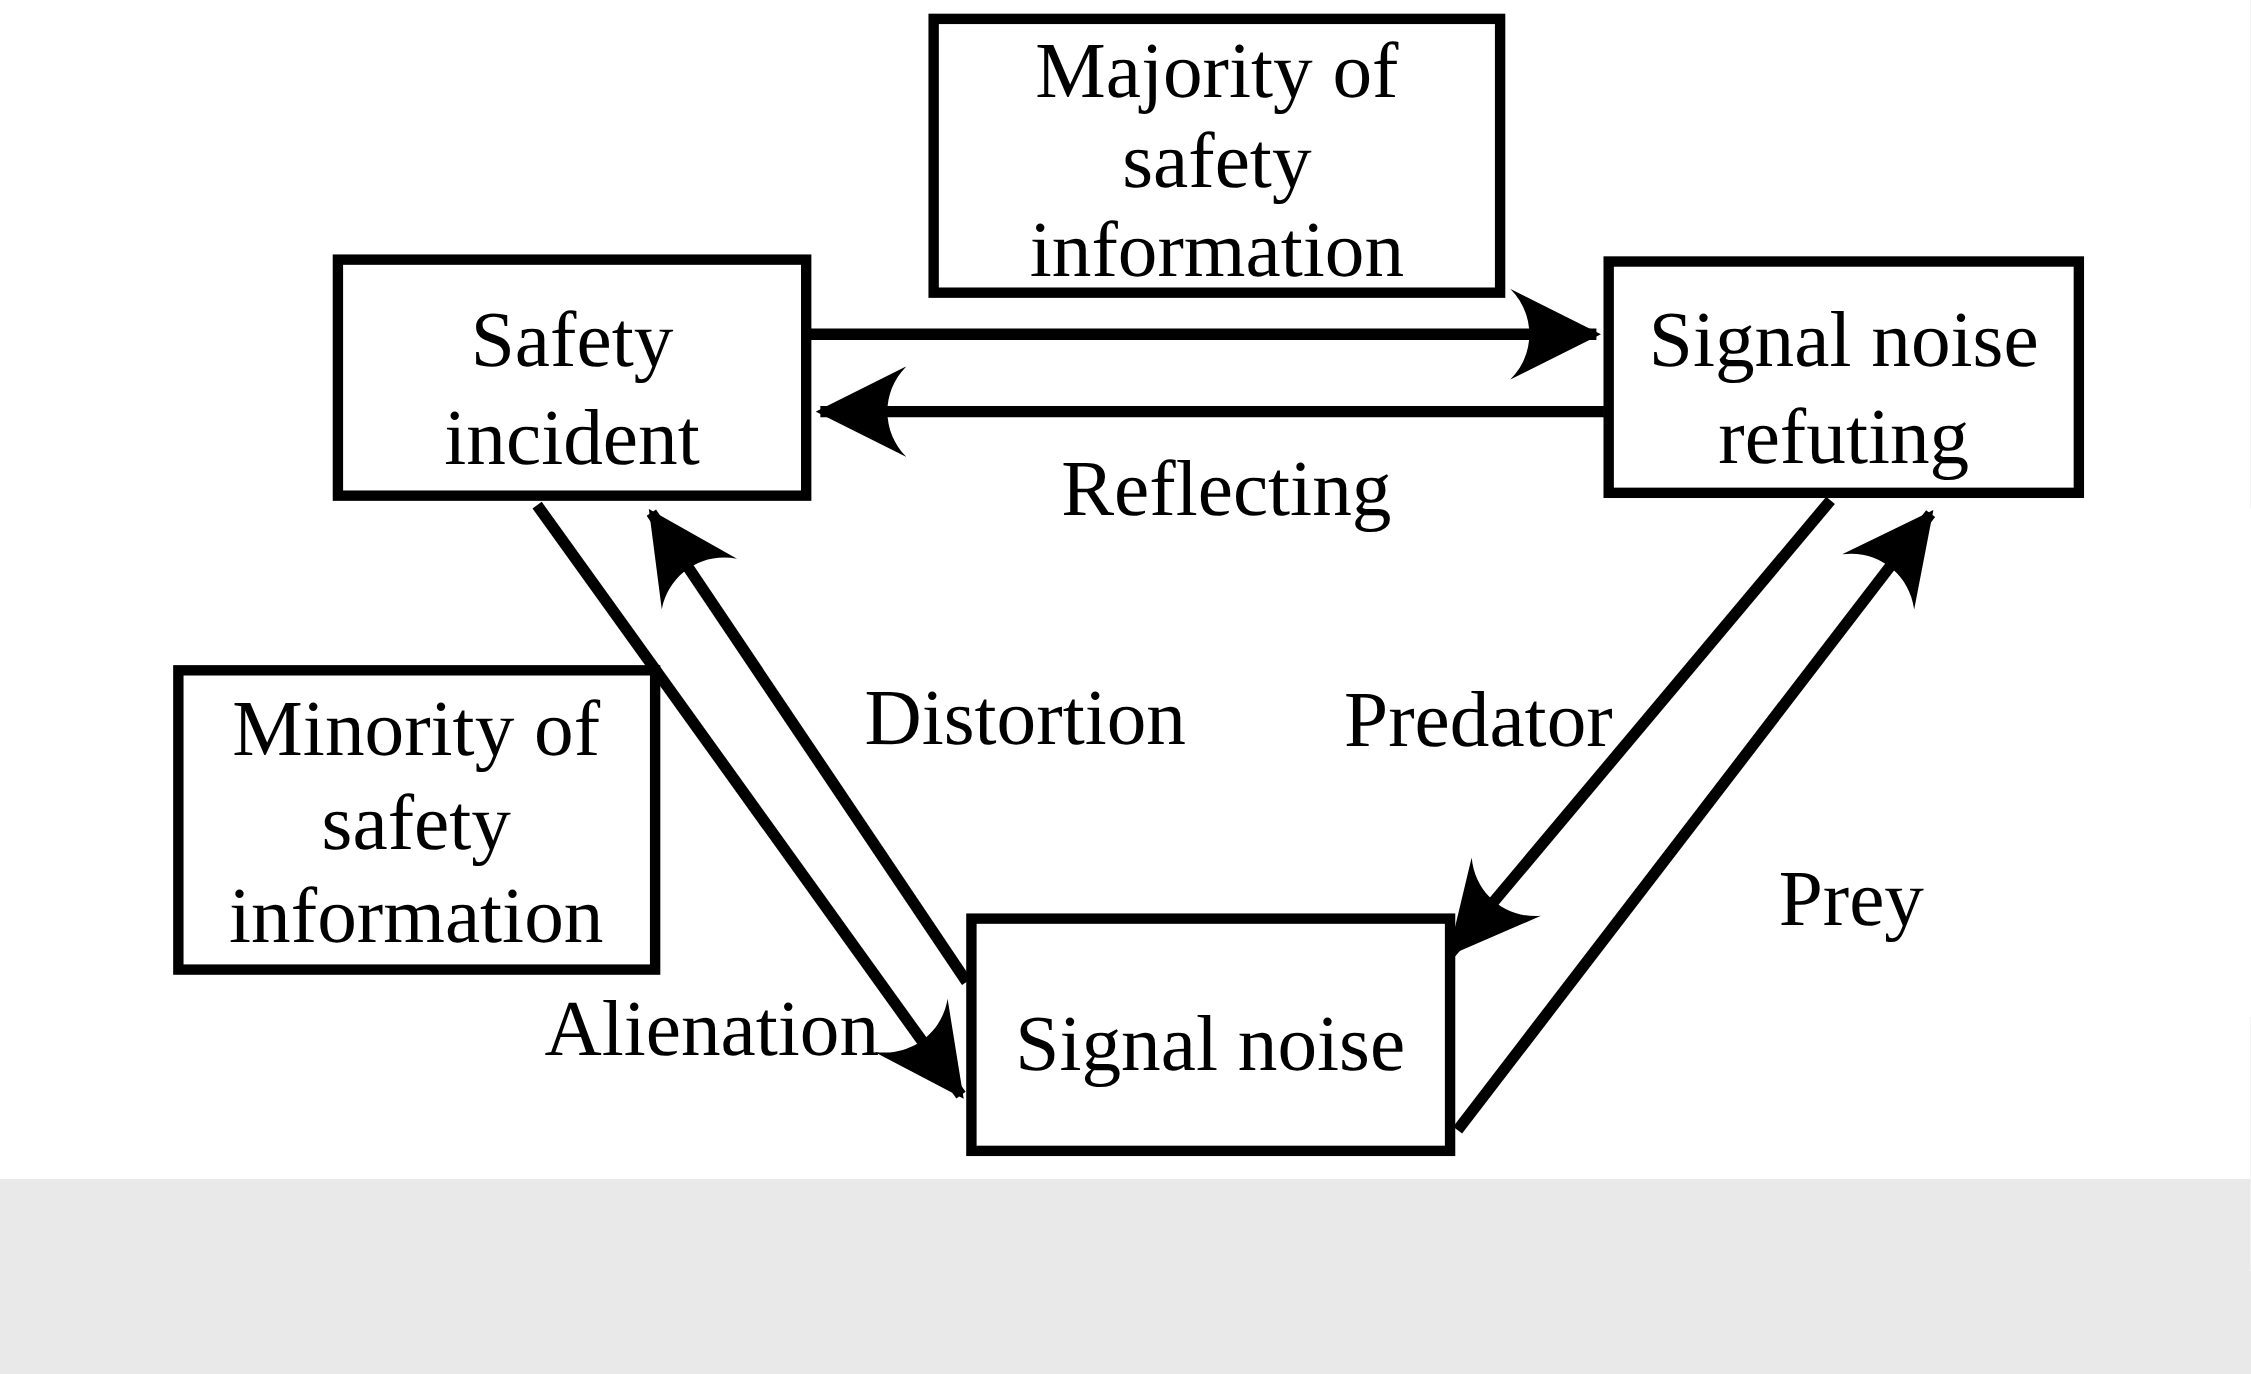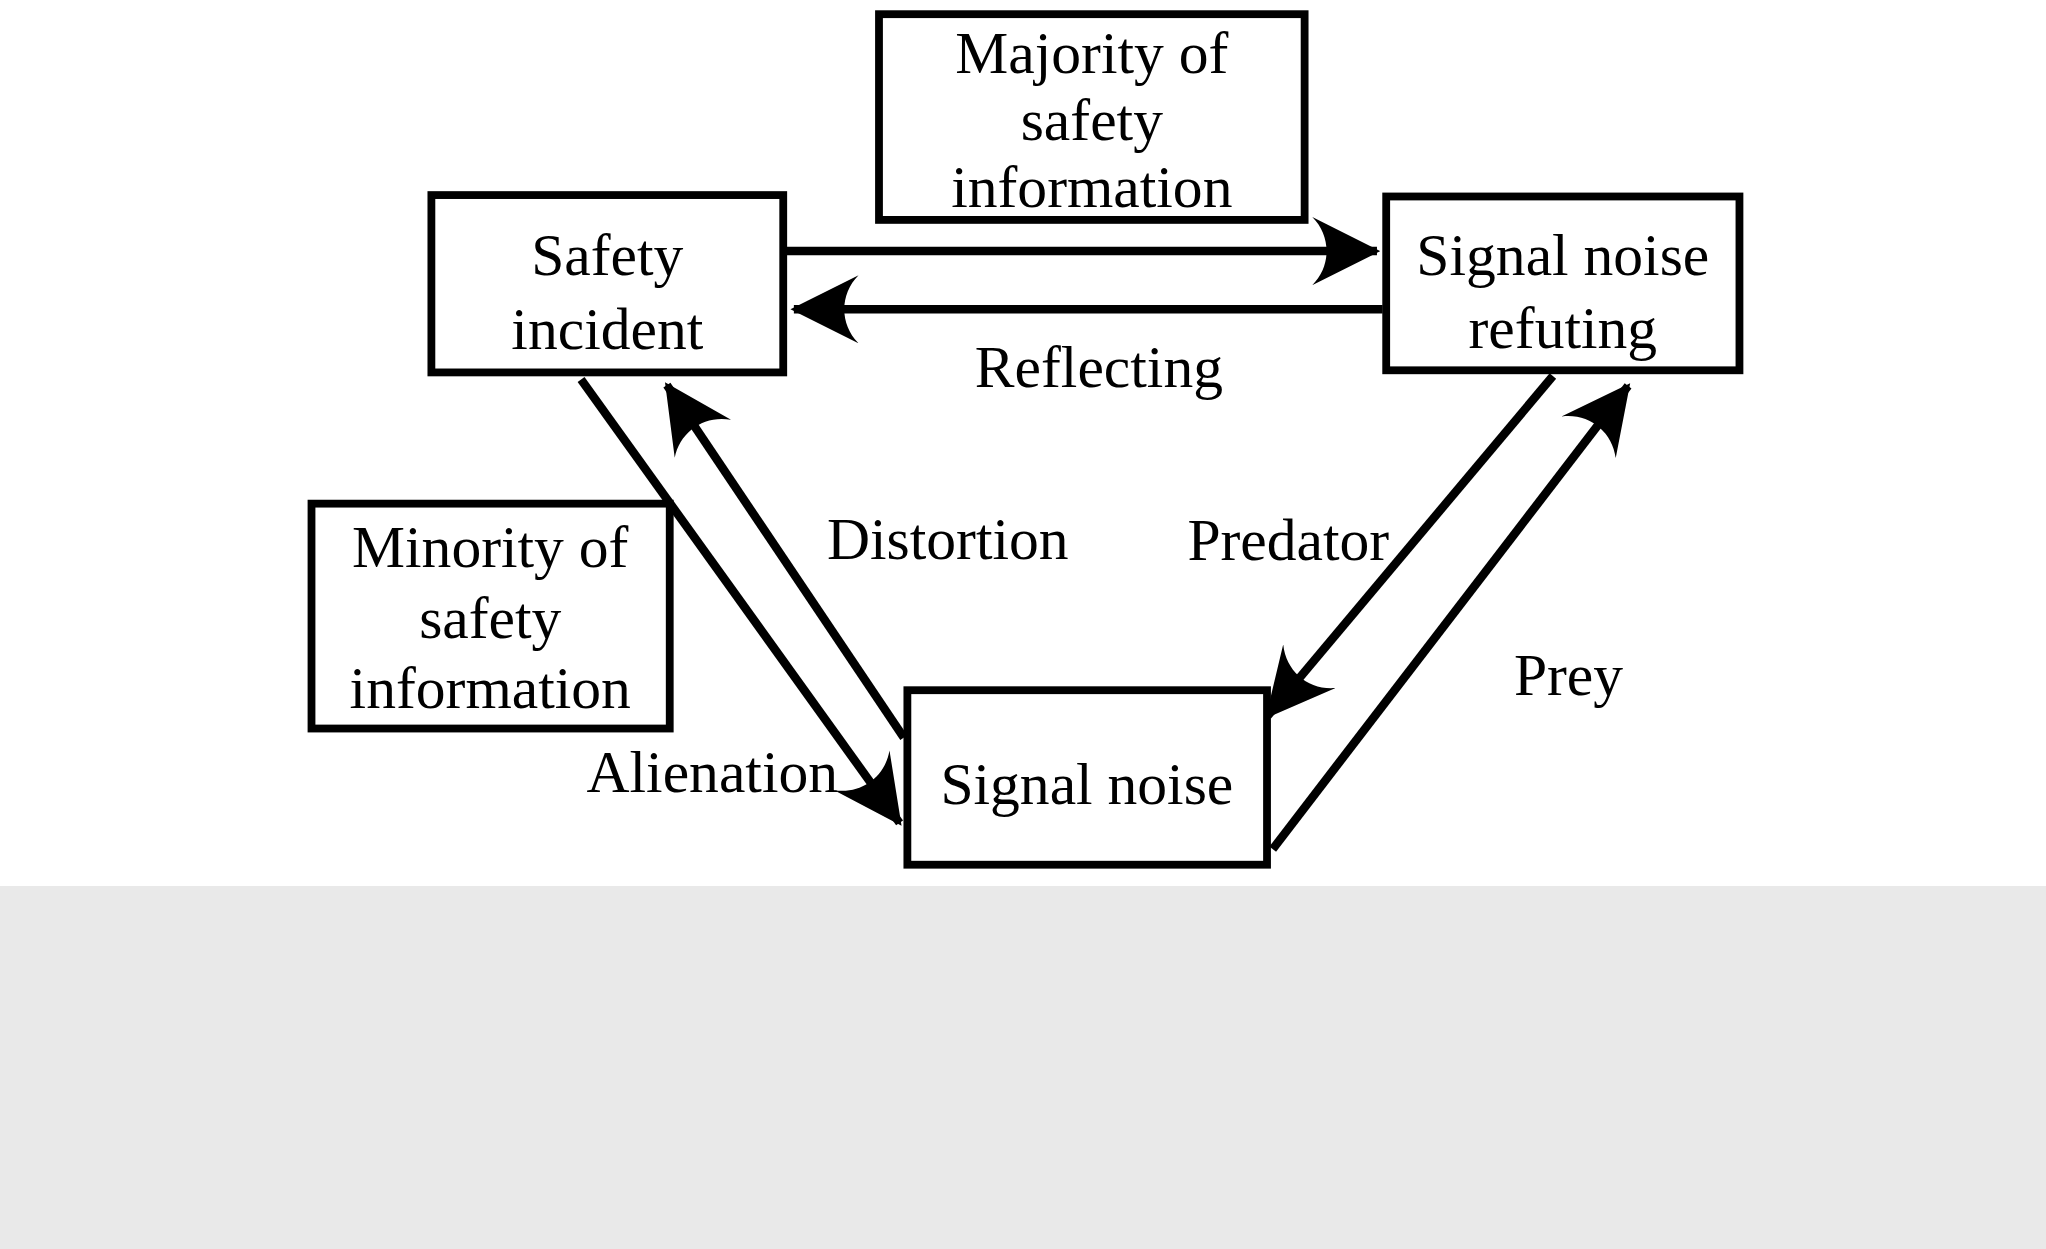--- a/index.html
+++ b/index.html
@@ -1,19 +1,19 @@
 <!DOCTYPE html>
 <html style="--ink: #000000; --bg: #ffffff;"><head>
 <meta charset="utf-8">
 <style>
   :root { --ink:#000000; --bg:#ffffff; }
   html,body { margin:0; padding:0; background:#e9e9e9; }
   .stage {
     position:relative;
-    width:2046px; height:886px;
+    width:2046px; height:1072px;
     background:var(--bg);
     overflow:hidden;
   }
   svg { display:block; width:100%; height:100%; }
   .node-box {
     fill:var(--bg);
     stroke:var(--ink);
     stroke-width:11;
   }
   .edge-line {

